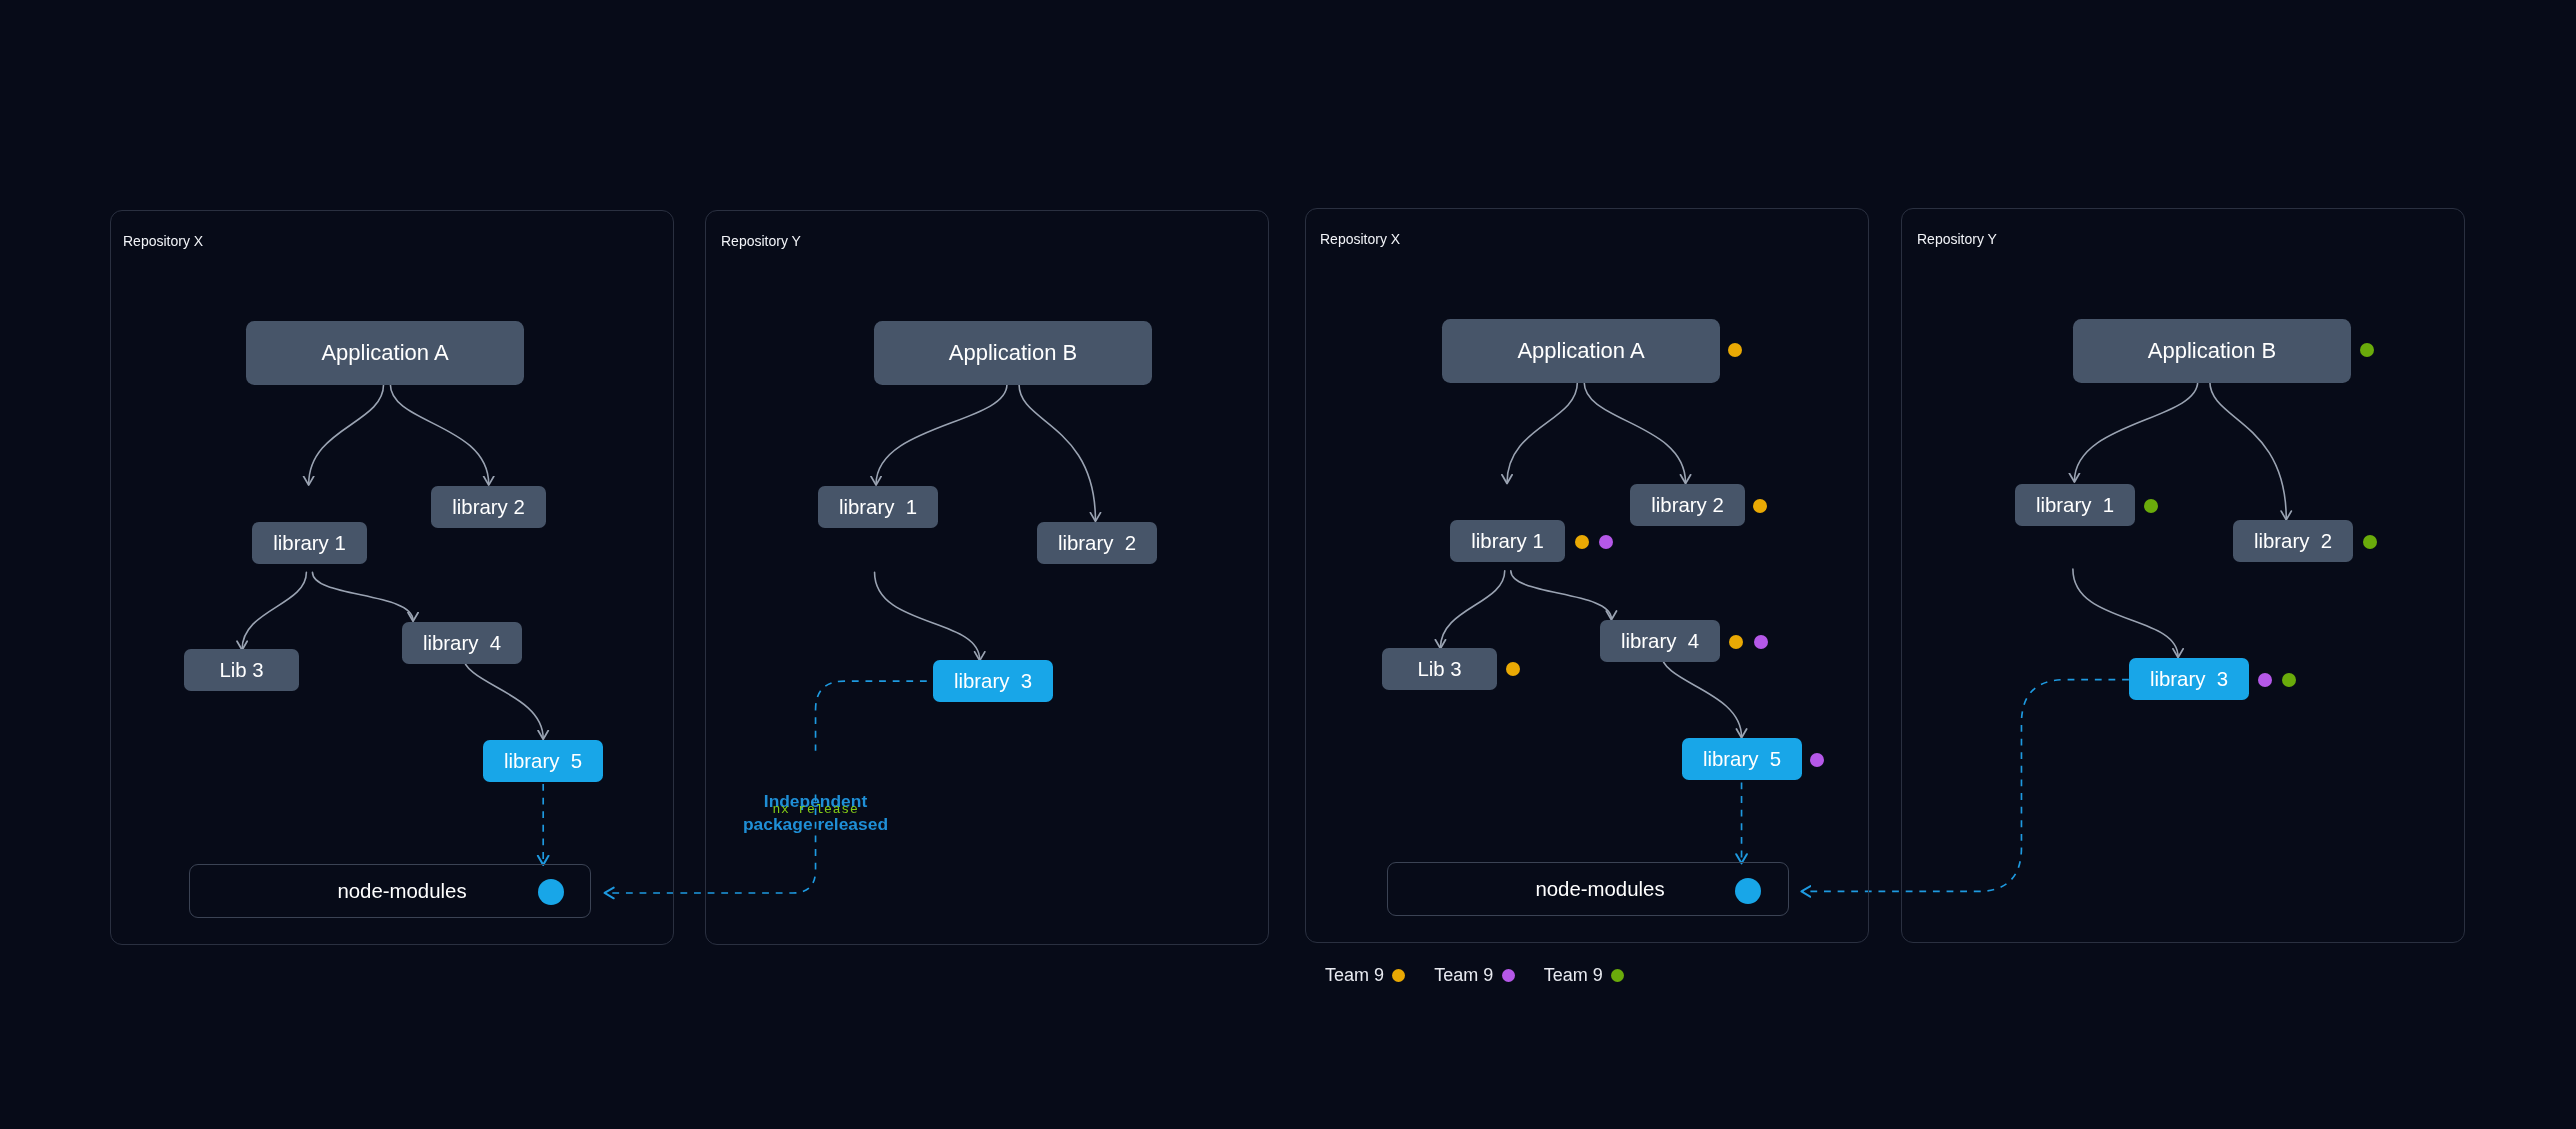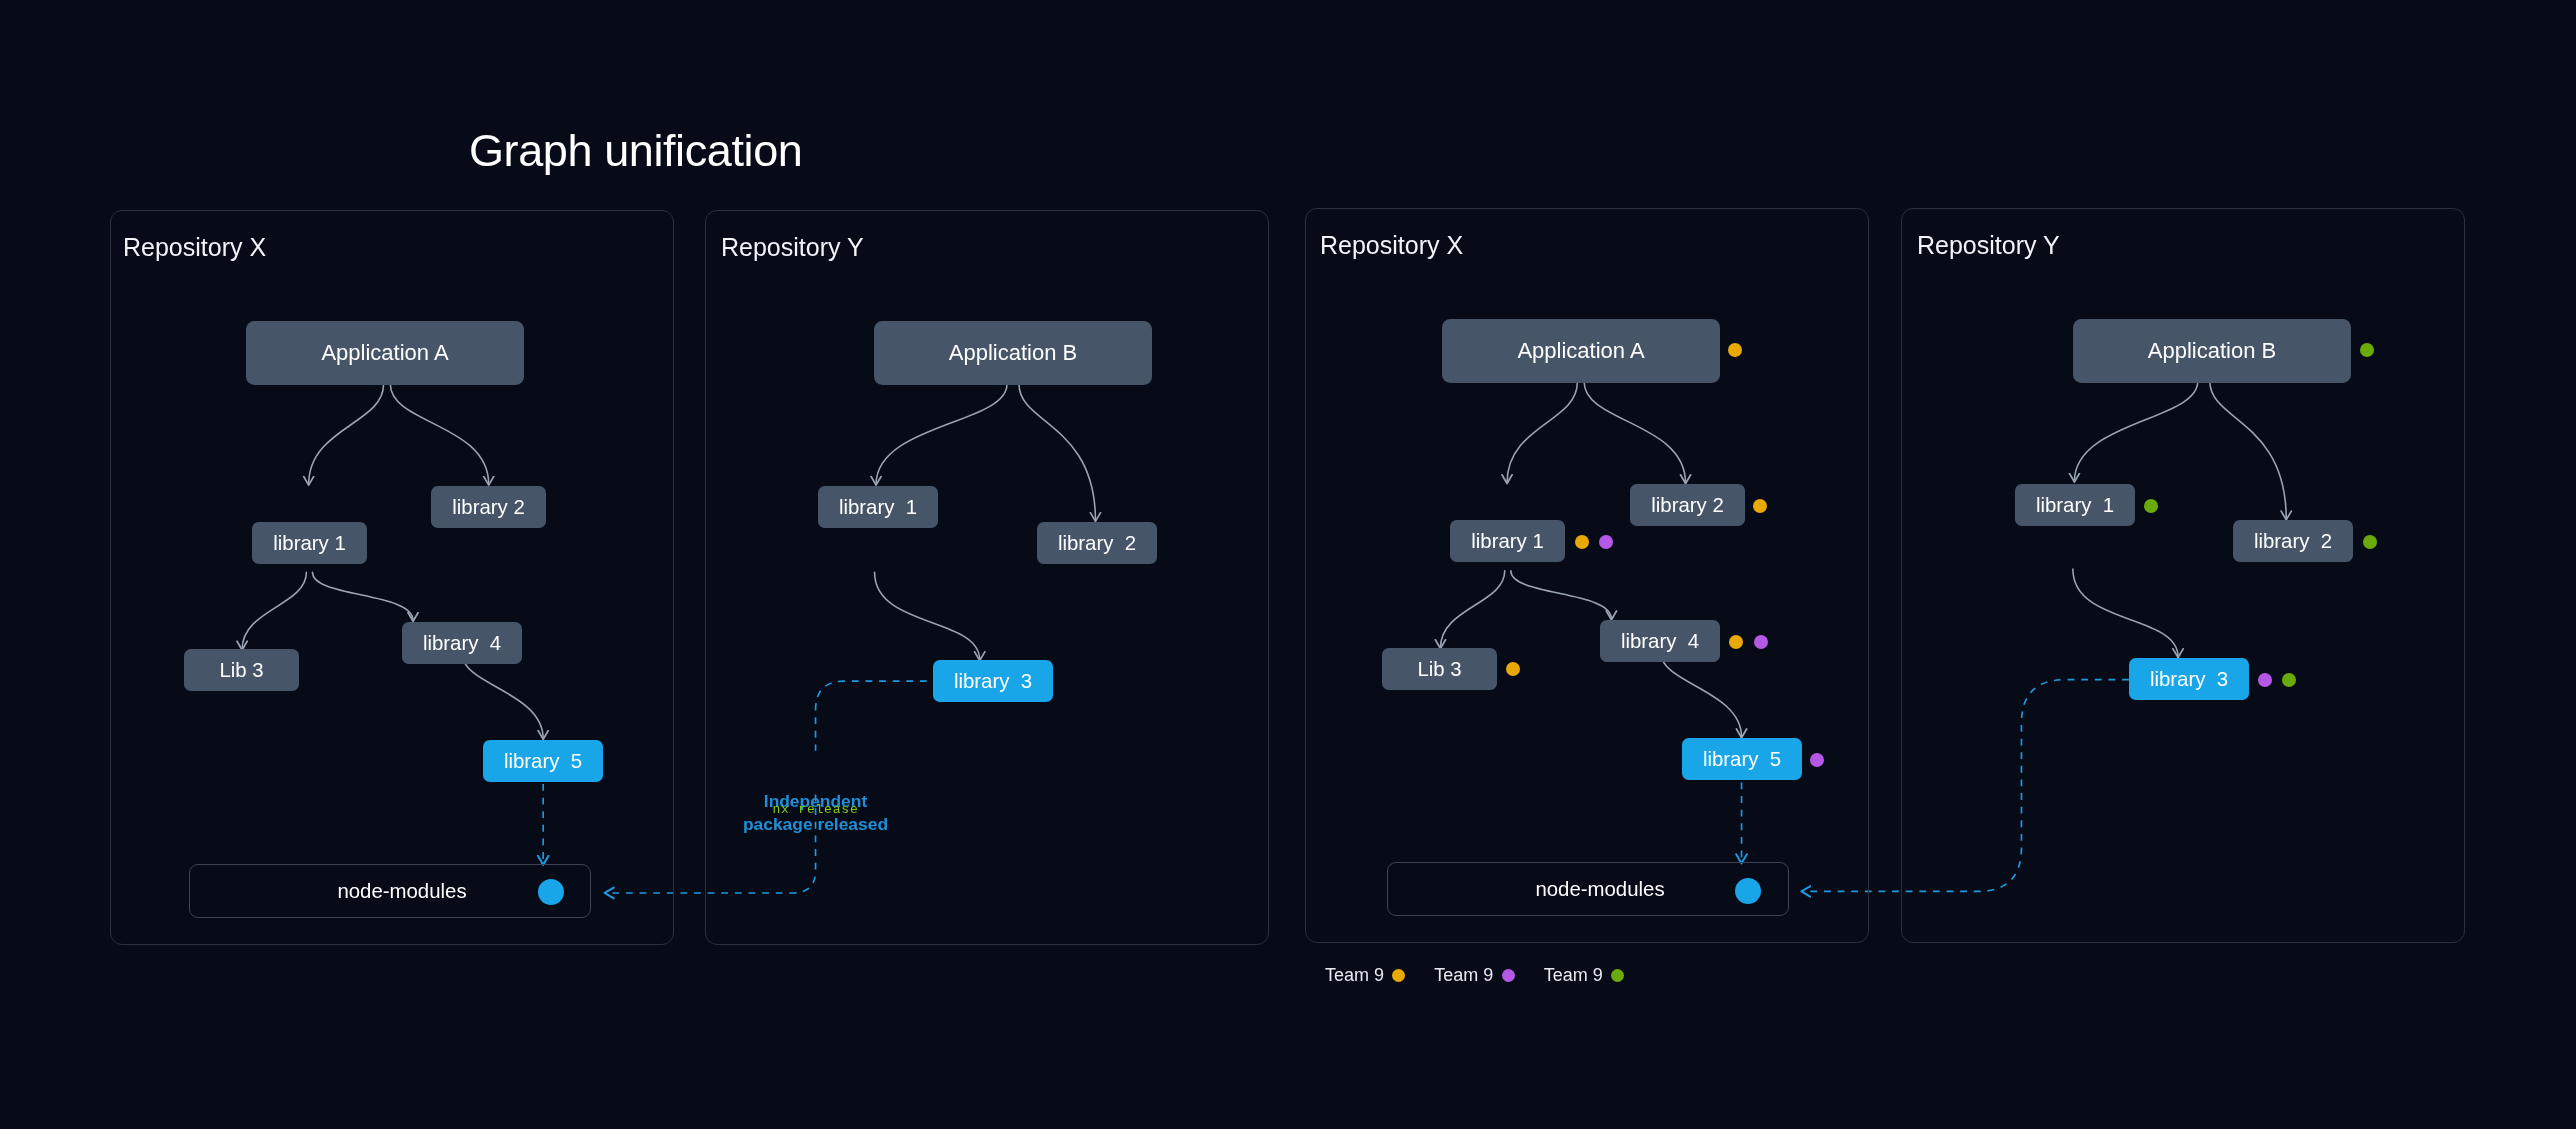--- a/index.html
+++ b/index.html
@@ -30,21 +30,21 @@
   
   .repo-panel{
     position:absolute;
     border:1.1px solid #2a3040;
     border-radius:12px;
     background:transparent;
     box-sizing:border-box;
   }
   .repo-label{
     position:absolute;
-    font-size:25px;
+    font-size:14px;
     color:#f2f4f8;
     font-weight:400;
     white-space:nowrap;
   }
 
   
   .node{
     position:absolute;
     box-sizing:border-box;
     display:flex;
@@ -171,21 +171,20 @@
       <path d="M1243,900 L1116,900 Q1078,900 1078,938 L1078,992"></path>
       <path d="M1078,1050 L1078,1150 Q1078,1180 1048,1180 L800,1180" marker-end="url(#ah-blue)"></path>
     </g>
 
     <g fill="none" stroke="#1e9ae0" stroke-width="2.2" stroke-dasharray="9 9" stroke-linecap="butt">
       <path d="M2302,1034 L2302,1140" marker-end="url(#ah-blue)"></path>
       <path d="M2814,898 L2730,898 Q2672,898 2672,956 L2672,1120 Q2672,1178 2614,1178 L2382,1178" marker-end="url(#ah-blue)"></path>
     </g>
   </svg>
 
-  <div class="section-title" id="title-left">Graph unification</div>
 
   <div class="repo-panel" style="left:110px;top:210px;width:564px;height:735px;"></div>
   <div class="repo-label" style="left:123px;top:233px;">Repository X</div>
 
   <div class="node gray app" style="left:246px;top:321px;width:278px;height:64px;">Application A</div>
 
   <div class="node gray" style="left:431px;top:486px;width:115px;height:42px;">library 2</div>
 
   <div class="node gray" style="left:252px;top:522px;width:115px;height:42px;">library 1</div>
 

